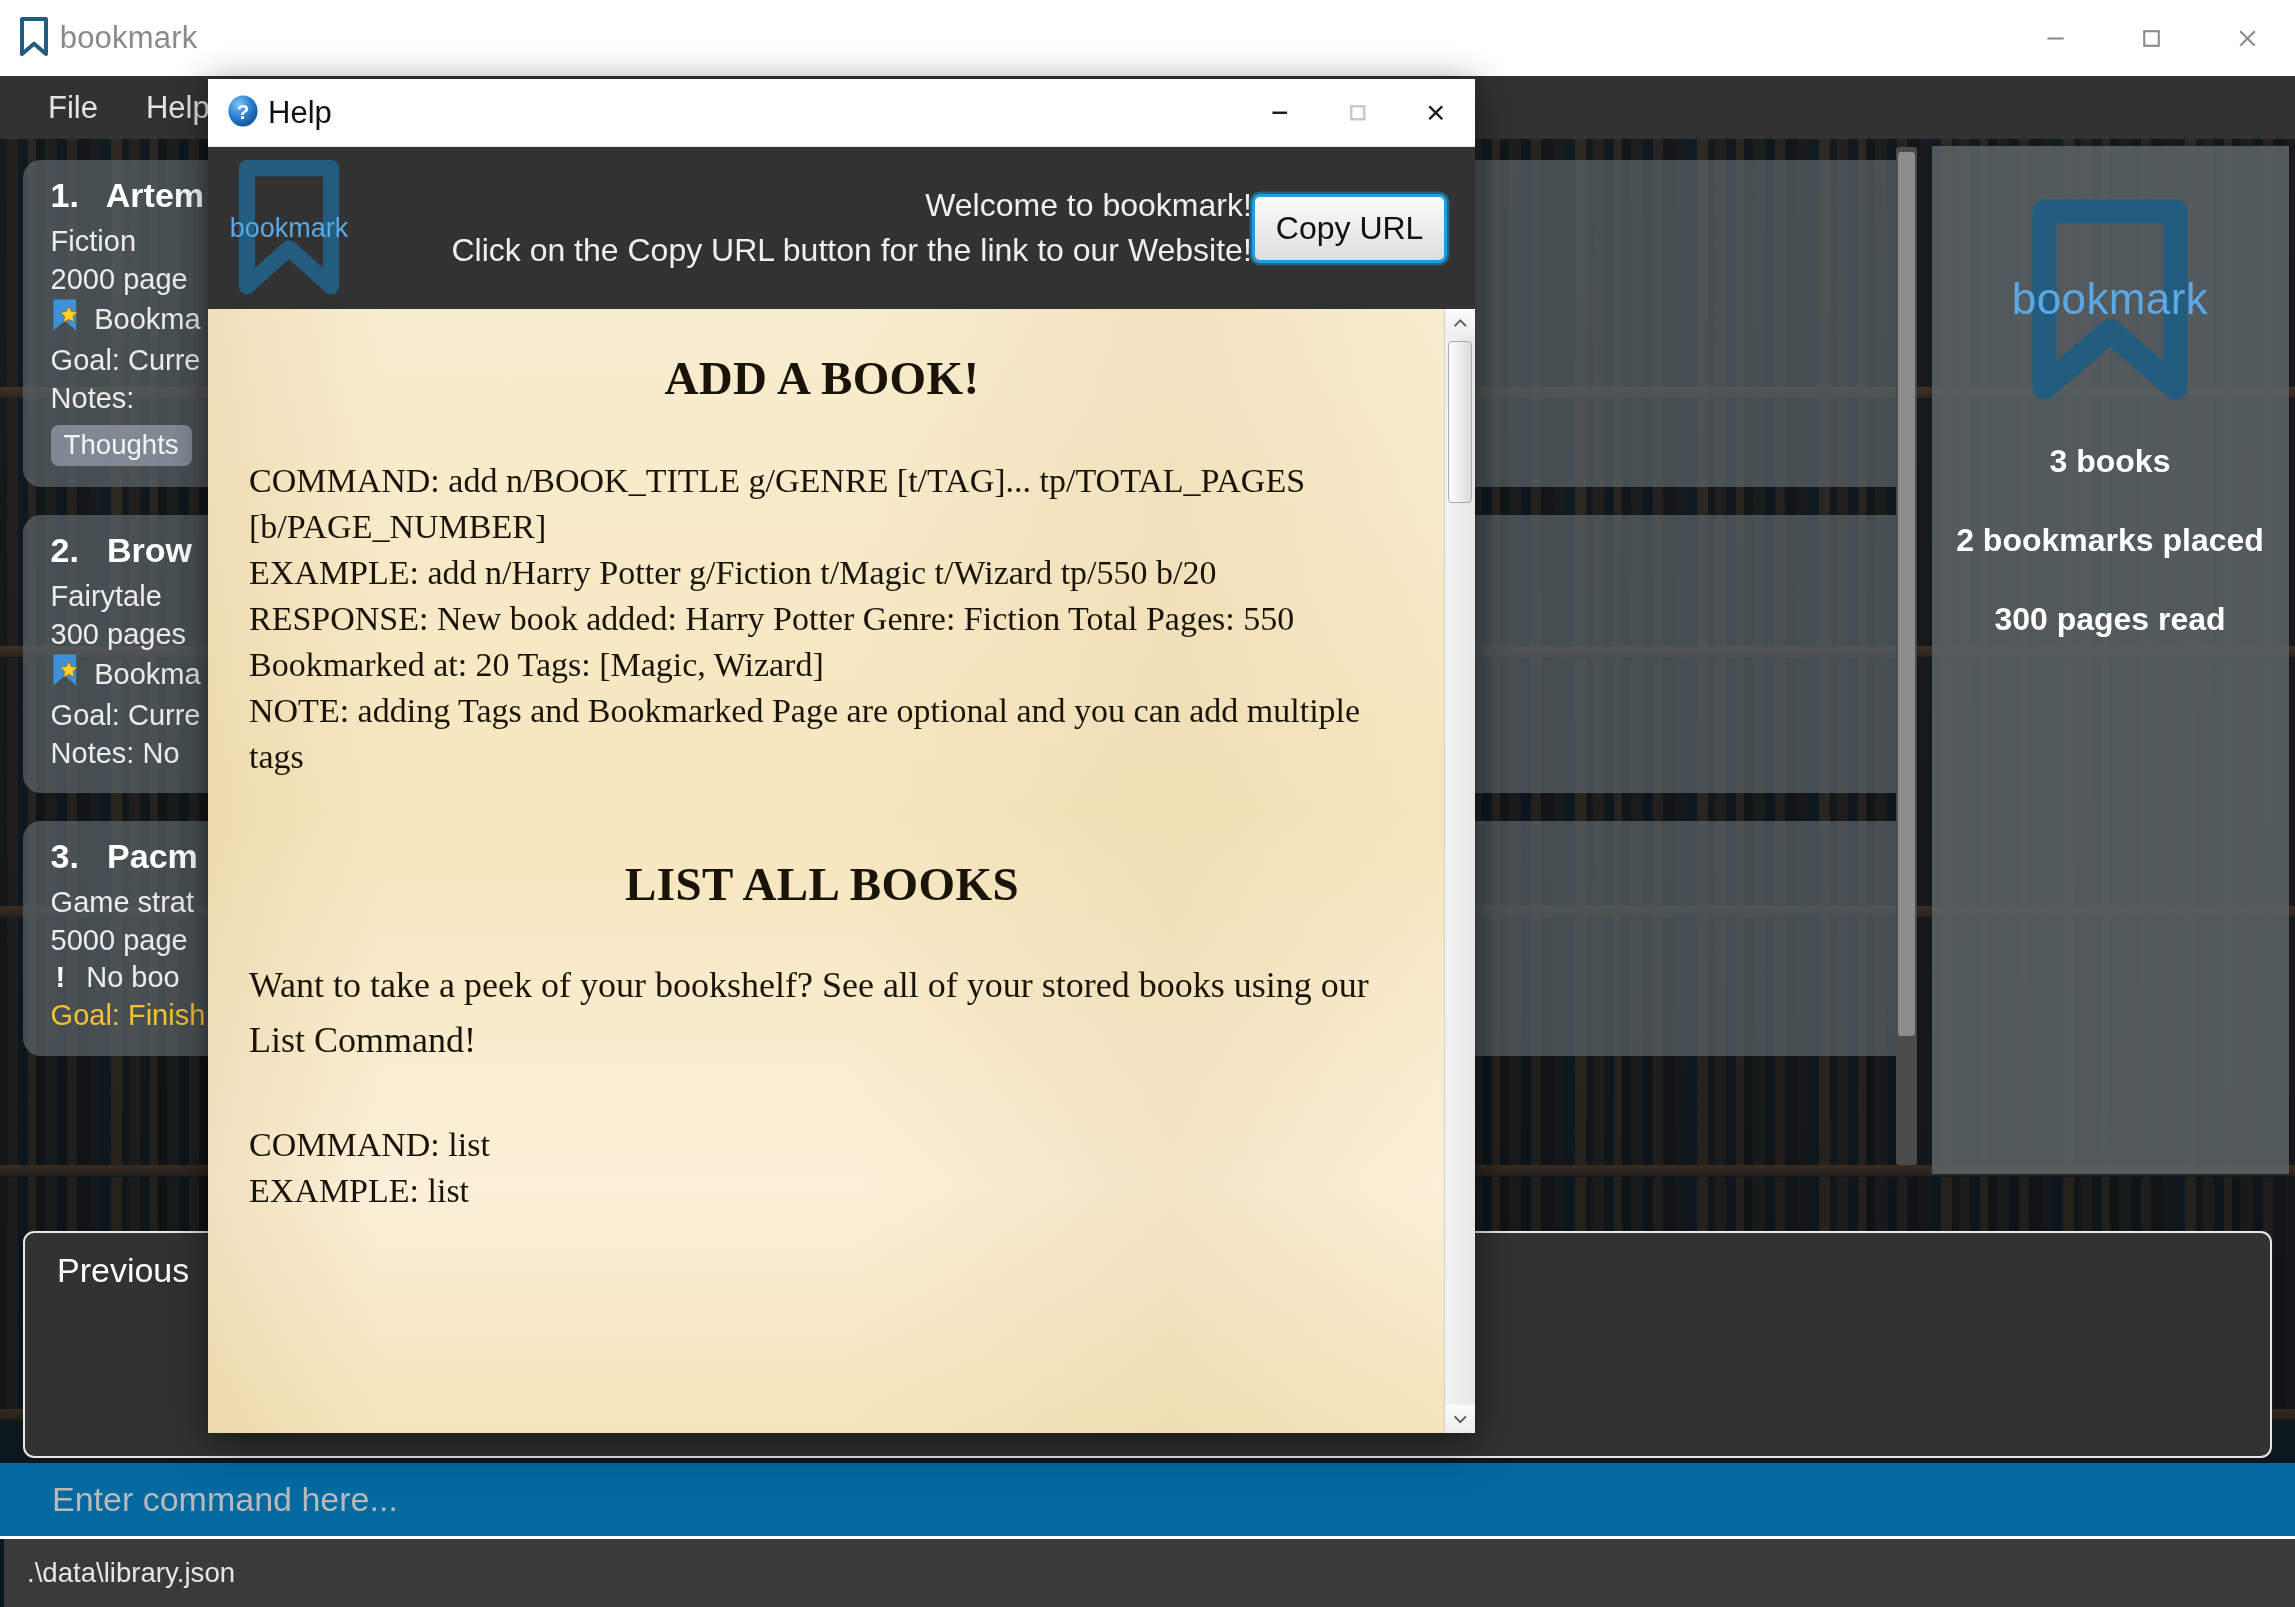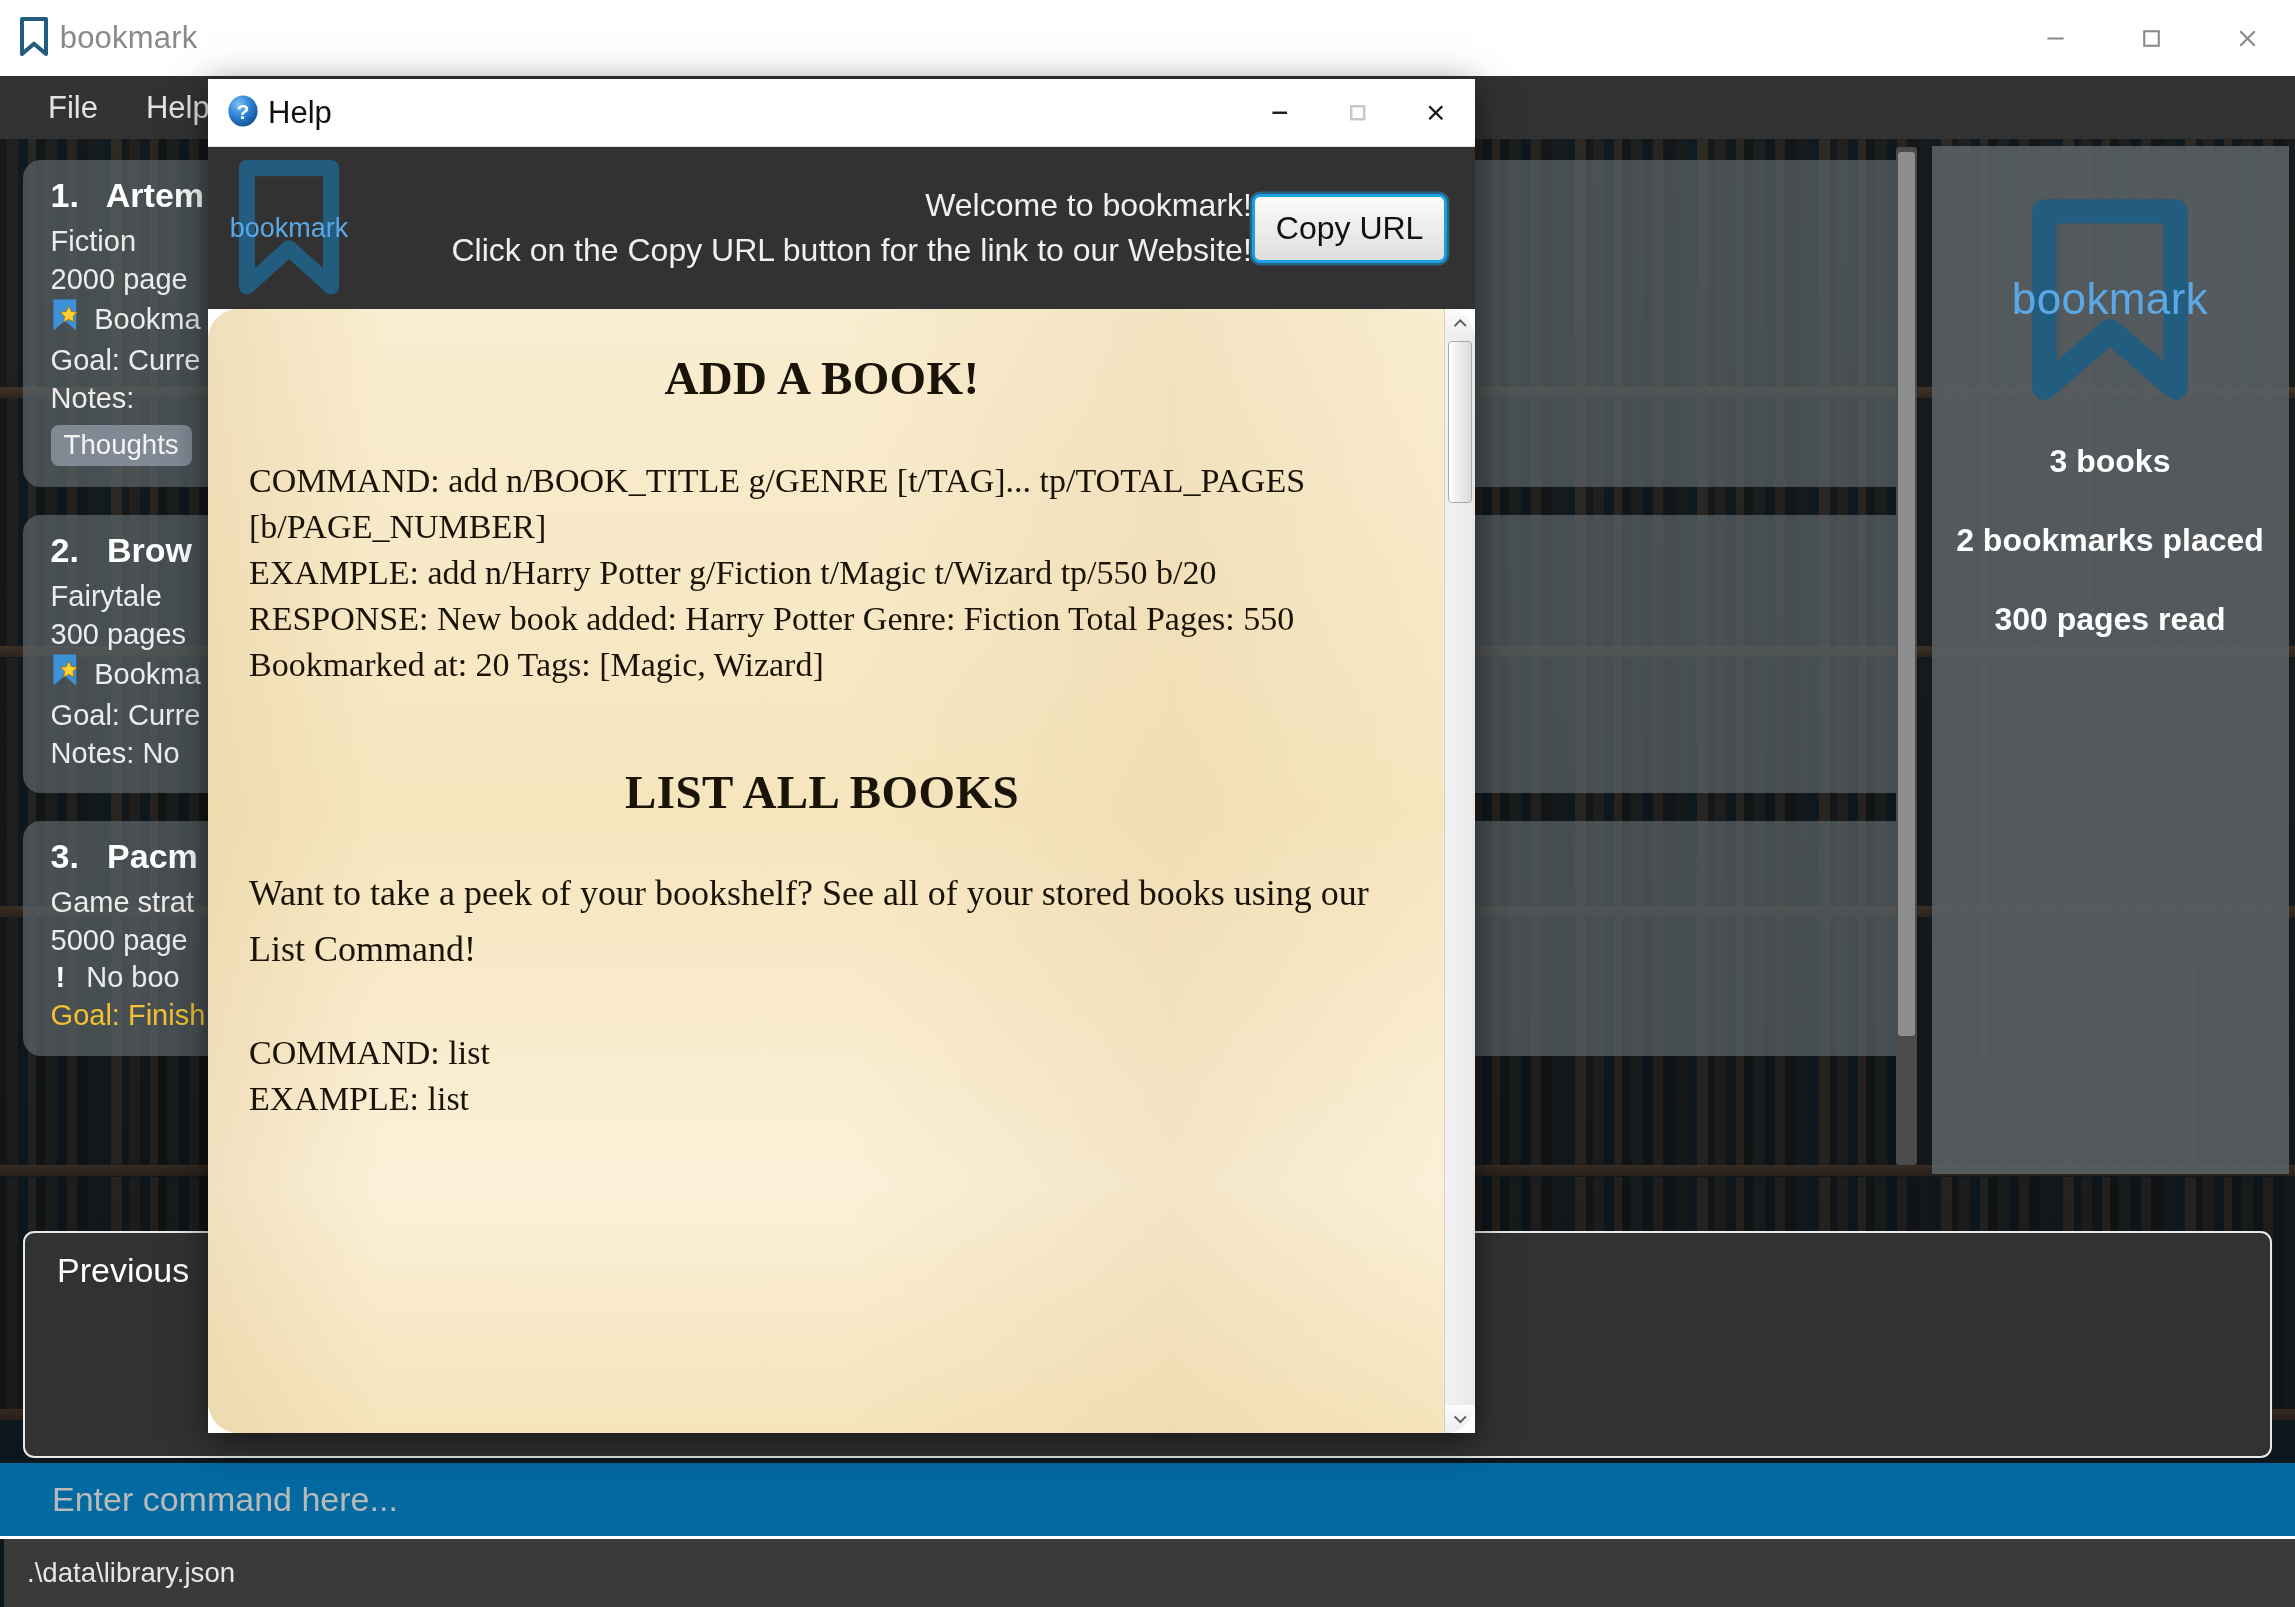--- a/index.html
+++ b/index.html
@@ -235,21 +235,20 @@
     font-size: 32px; color: #111111;
     box-shadow: 0 0 0 2.4px rgba(27,161,226,.45);
     cursor: default;
   }
 
   
   #help-content {
     flex: 1 1 auto; position: relative;
     display: flex; overflow: hidden;
     background: #f7e9c3;
-    border-radius: 31px;
   }
   #help-scroll {
     flex: 1 1 auto; overflow-y: auto; overflow-x: hidden;
     padding: 27.6px 49px 32px 41px;
     background:
       linear-gradient(90deg,
         rgba(222,196,146,.35) 0%,
         rgba(250,238,206,.0) 14%,
         rgba(247,233,195,.0) 52%,
         rgba(226,203,158,.30) 78%,
@@ -501,20 +500,21 @@
   </div>
 
   <div id="help-content">
     <div id="help-scroll">
 
       <div class="help-h1">ADD A BOOK!</div>
       <div class="help-block">
         <div class="help-row">COMMAND: add n/BOOK_TITLE g/GENRE [t/TAG]... tp/TOTAL_PAGES [b/PAGE_NUMBER]</div>
         <div class="help-row">EXAMPLE: add n/Harry Potter g/Fiction t/Magic t/Wizard tp/550 b/20</div>
         <div class="help-row">RESPONSE: New book added: Harry Potter Genre: Fiction Total Pages: 550 Bookmarked at: 20 Tags: [Magic, Wizard]</div>
+        <div class="help-row">NOTE: adding Tags and Bookmarked Page are optional and you can add multiple tags</div>
       </div>
 
       <div class="help-section-gap"></div>
 
       <div class="help-h1">LIST ALL BOOKS</div>
       <div class="help-para">Want to take a peek of your bookshelf? See all of your stored books using our List Command!</div>
       <div class="help-block">
         <div class="help-row">COMMAND: list</div>
         <div class="help-row">EXAMPLE: list</div>
       </div>

